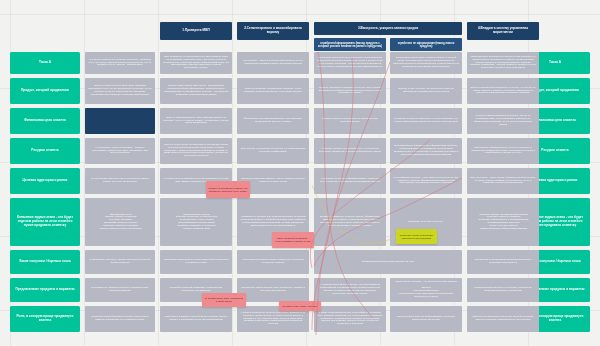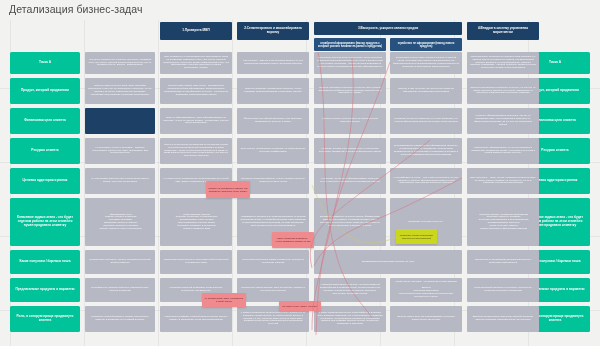--- a/index.html
+++ b/index.html
@@ -162,17 +162,14 @@
       <div class="c card" style="left: 467px; top: 250px; width: 72px; height: 24px; white-space: pre-line;">Прозрачная и управляемая система маркетинга с прогнозируемой отдачей</div>
       <div class="c card" style="left: 467px; top: 278px; width: 72px; height: 24px; white-space: pre-line;">Маркетинговый директор на аутсорсе, построение стратегии и системы управления</div>
       <div class="c card" style="left: 467px; top: 306px; width: 72px; height: 26px; white-space: pre-line;">Директор по маркетингу или CMO, который выстроит систему и возьмёт ответственность за результат</div>
       <div class="c note-pink" style="left: 206px; top: 181px; width: 44px; height: 17px;">сделать на основание и отделах, как основанных или всего на эту задачу</div>
       <div class="c note-pink" style="left: 272px; top: 232px; width: 42px; height: 16px;">Здесь отработка и связанно - нужно правильно разбить на тип</div>
       <div class="c note-lime" style="left: 396px; top: 229px; width: 41px; height: 15px;">Проверить каналы подготовить этап месяц/оборачиваемой</div>
       <div class="c note-pink" style="left: 202px; top: 293px; width: 44px; height: 14px;">не подтверждать сразу на проверки в такой задачи</div>
       <div class="c note-pink" style="left: 279px; top: 301px; width: 42px; height: 10px;">по этому пункту задачу уточнить</div>
     </div>
 
-  <div class="titlebar">
-    <div class="t">Детализация бизнес-задач</div>
-  </div>
 
 </div>
 
 </body></html>

